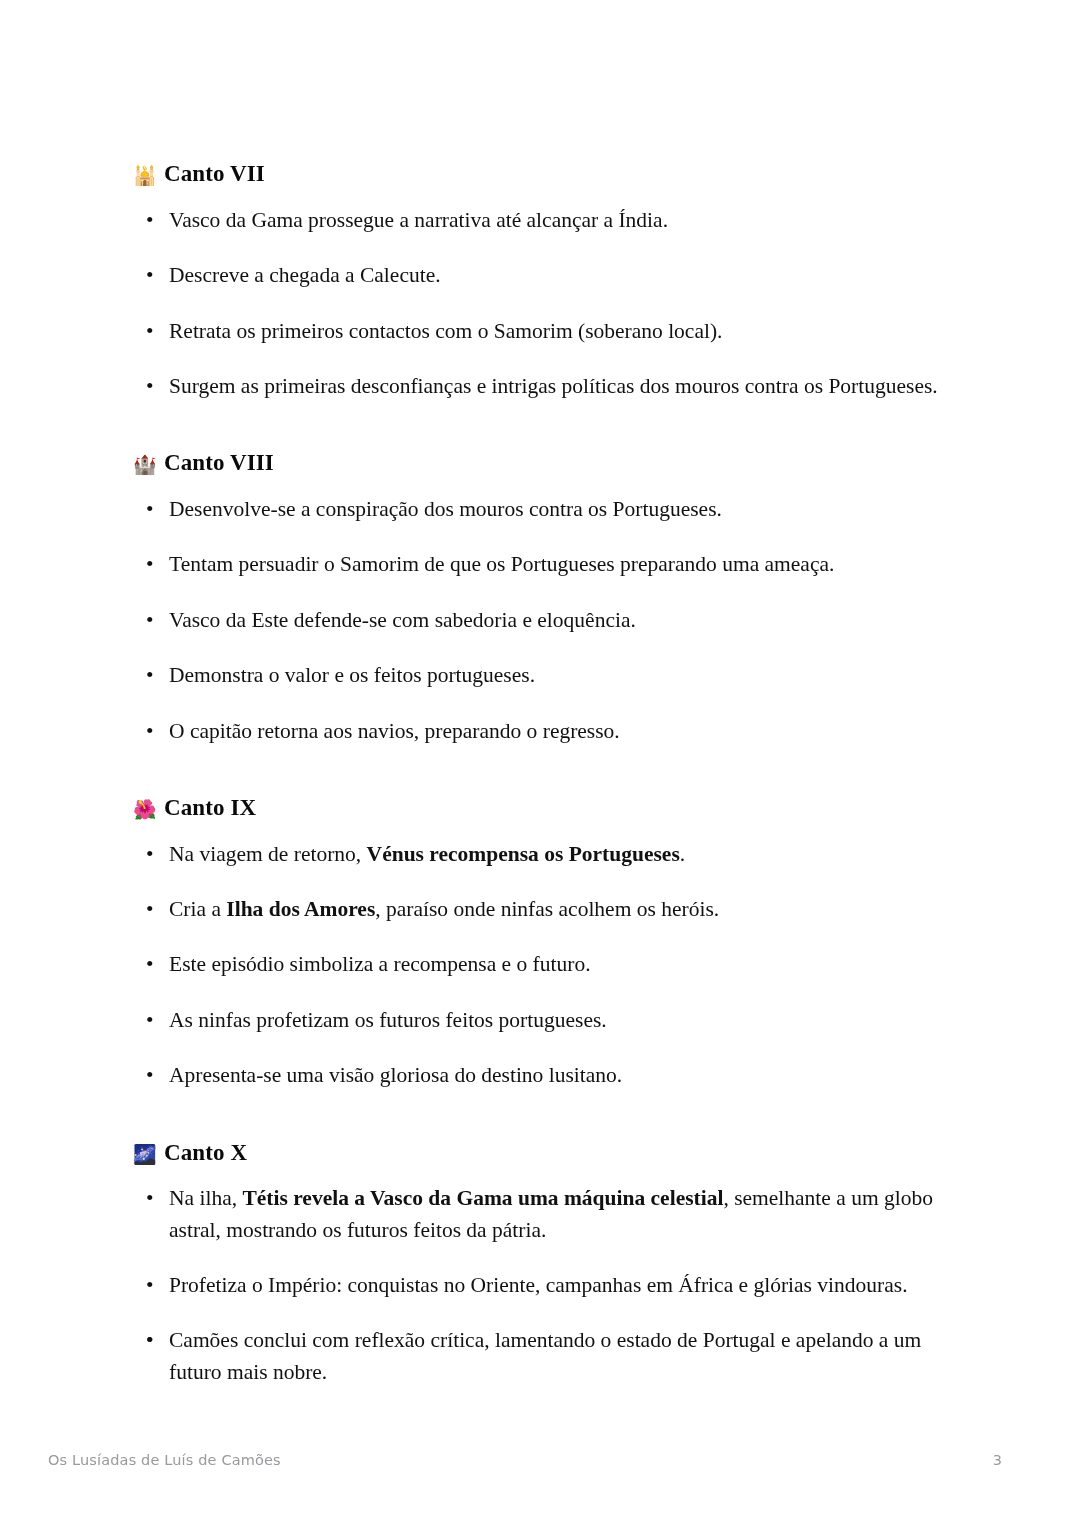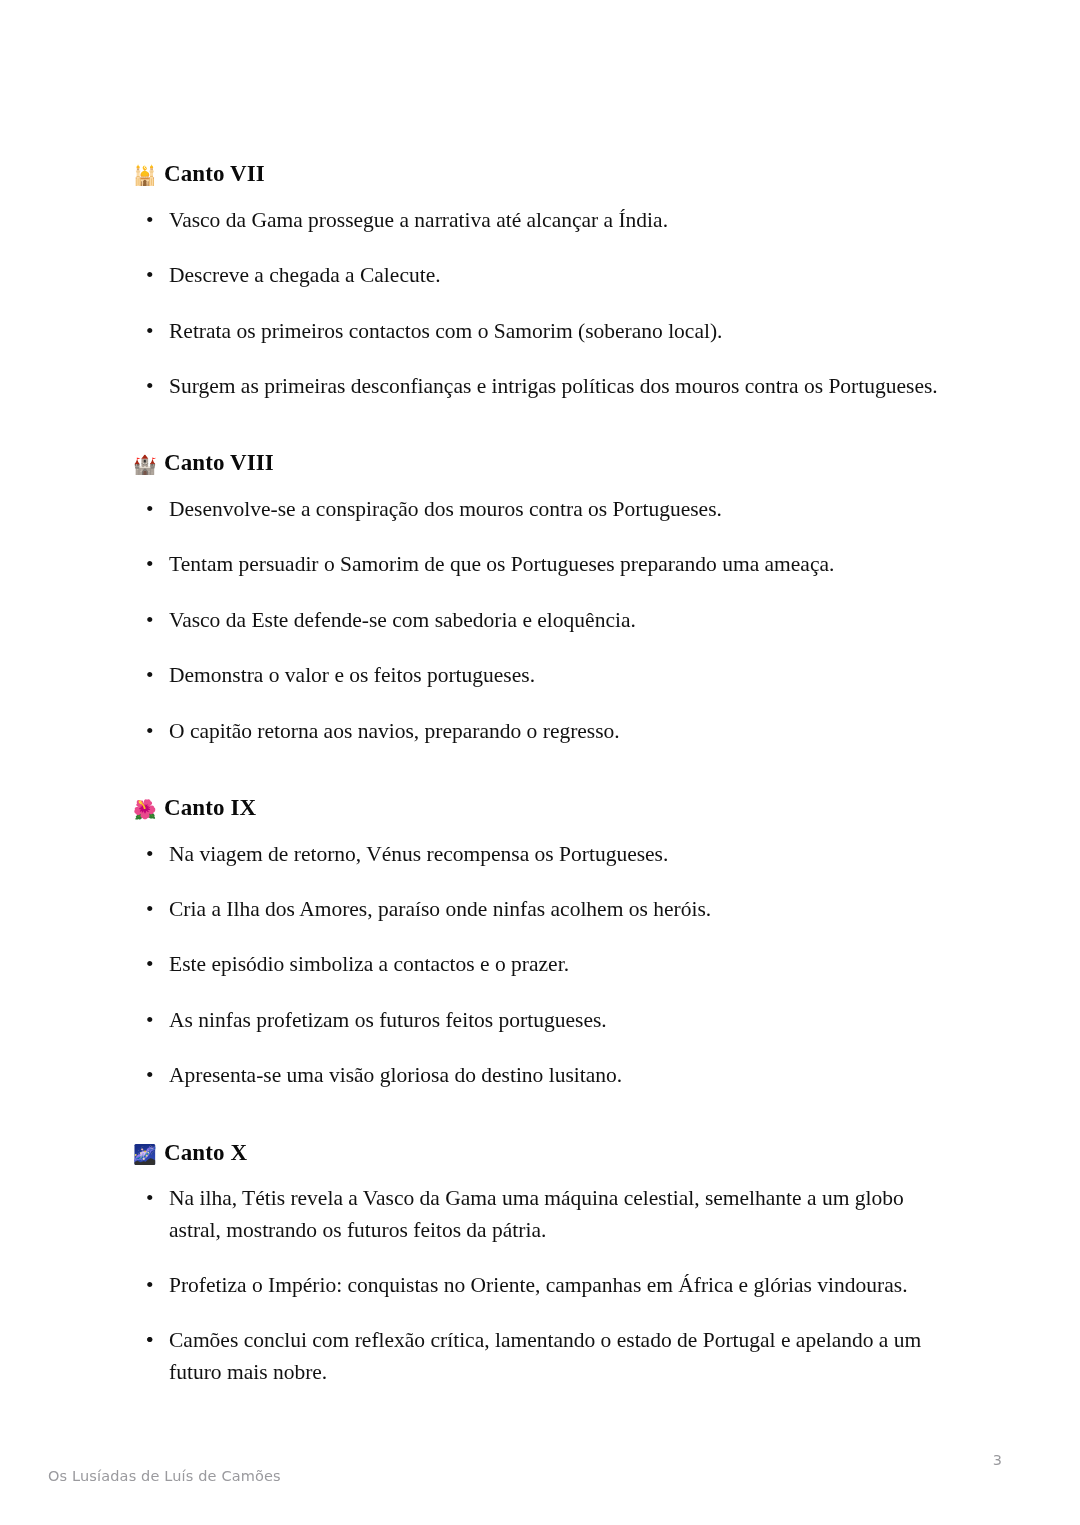--- a/index.html
+++ b/index.html
@@ -91,35 +91,35 @@
   .bullets li .marker {
     position: absolute;
     left: 13px;
     top: 0;
     font-size: 21.5px;
     line-height: 1.46;
     color: #111111;
   }
 
   .bullets li b {
-    font-weight: normal;
+    font-weight: bold;
   }
 
   
   .footer {
     position: absolute;
     left: 0;
     top: 1452px;
     width: 1080px;
     height: 30px;
   }
   .footer-text {
     position: absolute;
     left: 48px;
-    top: 16px;
+    top: 0;
     font-family: "DejaVu Sans", "Liberation Sans", sans-serif;
     font-size: 14.5px;
     color: #9a9a9e;
     letter-spacing: 0.15px;
     white-space: nowrap;
   }
   .footer-page {
     position: absolute;
     right: 78px;
     top: 0;
@@ -160,21 +160,21 @@
         </ul>
       </div>
       <div class="section">
         <div class="section-heading">
           <span class="heading-emoji">🌺</span>
           <span class="heading-text">Canto IX</span>
         </div>
         <ul class="bullets">
           <li><span class="marker">•</span><span>Na viagem de retorno, </span><b>Vénus recompensa os Portugueses</b><span>.</span></li>
           <li><span class="marker">•</span><span>Cria a </span><b>Ilha dos Amores</b><span>, paraíso onde ninfas acolhem os heróis.</span></li>
-          <li><span class="marker">•</span><span>Este episódio simboliza a contactos e o prazer.</span></li>
+          <li><span class="marker">•</span><span>Este episódio simboliza a recompensa e o futuro.</span></li>
           <li><span class="marker">•</span><span>As ninfas profetizam os futuros feitos portugueses.</span></li>
           <li><span class="marker">•</span><span>Apresenta-se uma visão gloriosa do destino lusitano.</span></li>
         </ul>
       </div>
       <div class="section">
         <div class="section-heading">
           <span class="heading-emoji">🌌</span>
           <span class="heading-text">Canto X</span>
         </div>
         <ul class="bullets">

